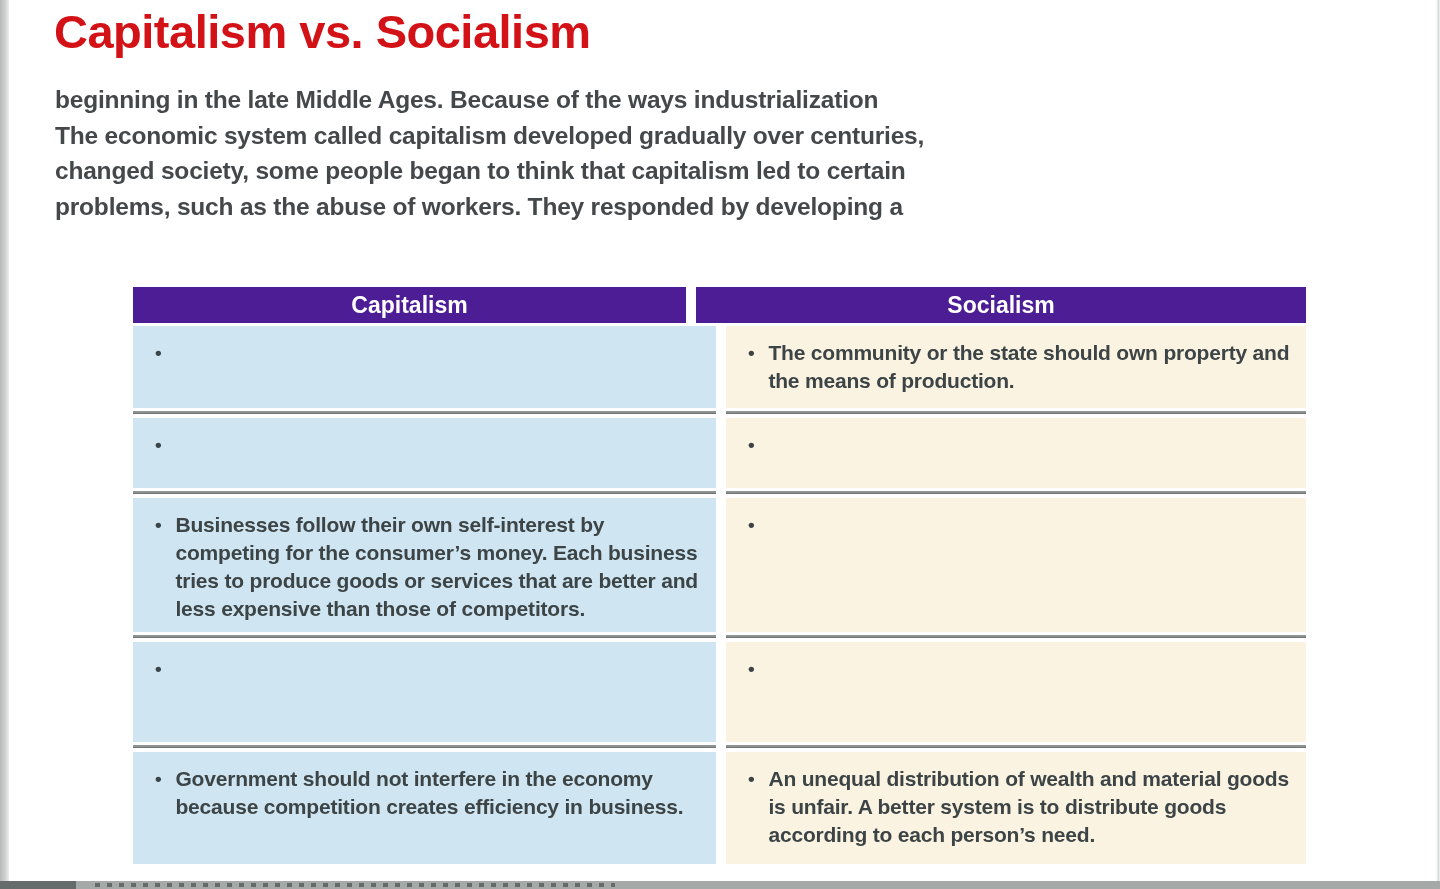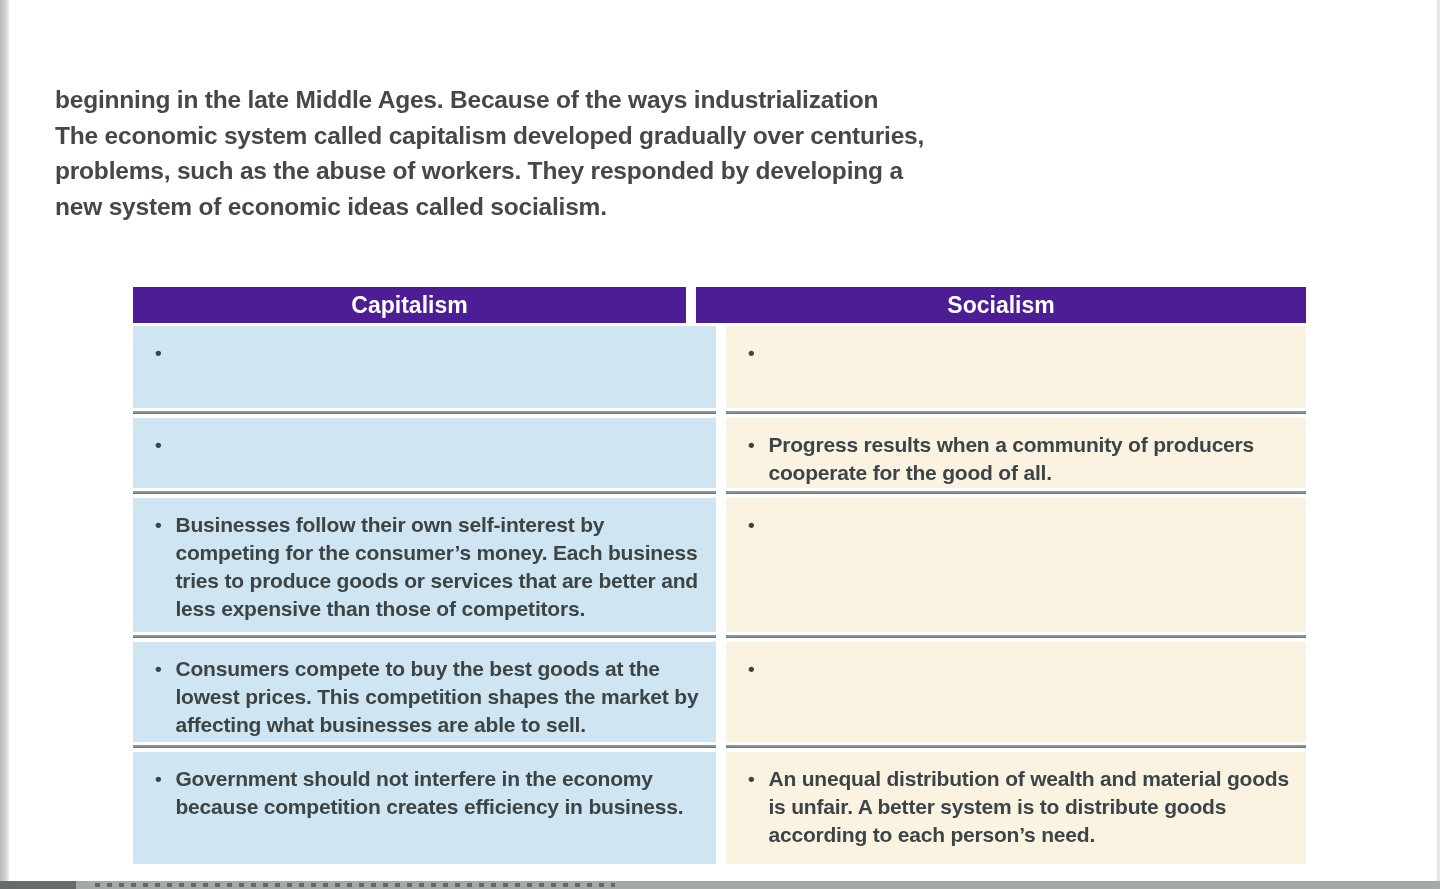--- a/index.html
+++ b/index.html
@@ -76,64 +76,65 @@
     background:repeating-linear-gradient(90deg, rgba(45,55,50,0.55) 0 5px, rgba(45,55,50,0) 5px 12px);
   }
 </style>
 </head>
 <body>
 
 <div class="page">
   <div class="left-edge-strip"></div>
   <div class="right-edge-strip"></div>
 
+  <h1 class="page-title">Capitalism vs. Socialism</h1>
 
   <div class="intro">
     <div>beginning in the late Middle Ages. Because of the ways industrialization</div>
     <div>The economic system called capitalism developed gradually over centuries,</div>
+    <div>changed society, some people began to think that capitalism led to certain</div>
     <div>problems, such as the abuse of workers. They responded by developing a</div>
-    <div>new system of economic ideas called socialism.</div>
   </div>
 
   <div class="cmp-table">
 
     <div class="thead">
       <div class="th cap">Capitalism</div>
       <div class="colgap"></div>
       <div class="th soc">Socialism</div>
     </div>
 
     <div class="trow r1">
       <div class="cell cap">
         <span class="bullet">•</span>
       </div>
       <div class="colgap"></div>
       <div class="cell soc">
         <span class="bullet">•</span>
+        <div class="cell-text">The community or the state should own property and the means of production.</div>
       </div>
     </div>
 
     <div class="tdiv">
       <div class="rule-holder capw">
           <div class="rule"></div>
         </div>
       <div class="colgap"></div>
       <div class="rule-holder socw">
           <div class="rule"></div>
         </div>
     </div>
 
     <div class="trow r2">
       <div class="cell cap">
         <span class="bullet">•</span>
       </div>
       <div class="colgap"></div>
       <div class="cell soc">
         <span class="bullet">•</span>
-        <div class="cell-text">Progress results when a community of producers cooperate for the good of all.</div>
       </div>
     </div>
 
     <div class="tdiv">
       <div class="rule-holder capw">
           <div class="rule"></div>
         </div>
       <div class="colgap"></div>
       <div class="rule-holder socw">
           <div class="rule"></div>
@@ -157,21 +158,20 @@
         </div>
       <div class="colgap"></div>
       <div class="rule-holder socw">
           <div class="rule"></div>
         </div>
     </div>
 
     <div class="trow r4">
       <div class="cell cap">
         <span class="bullet">•</span>
-        <div class="cell-text">Consumers compete to buy the best goods at the lowest prices. This competition shapes the market by affecting what businesses are able to sell.</div>
       </div>
       <div class="colgap"></div>
       <div class="cell soc">
         <span class="bullet">•</span>
       </div>
     </div>
 
     <div class="tdiv">
       <div class="rule-holder capw">
           <div class="rule"></div>

